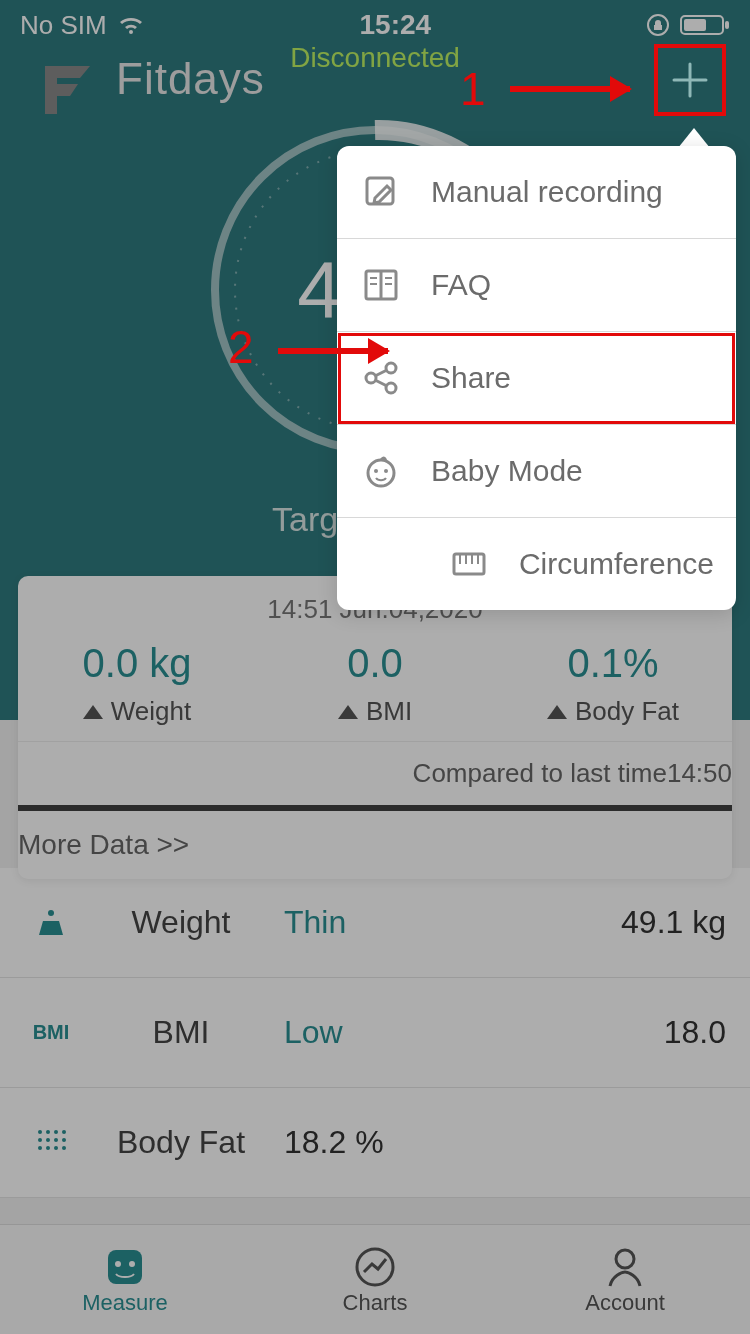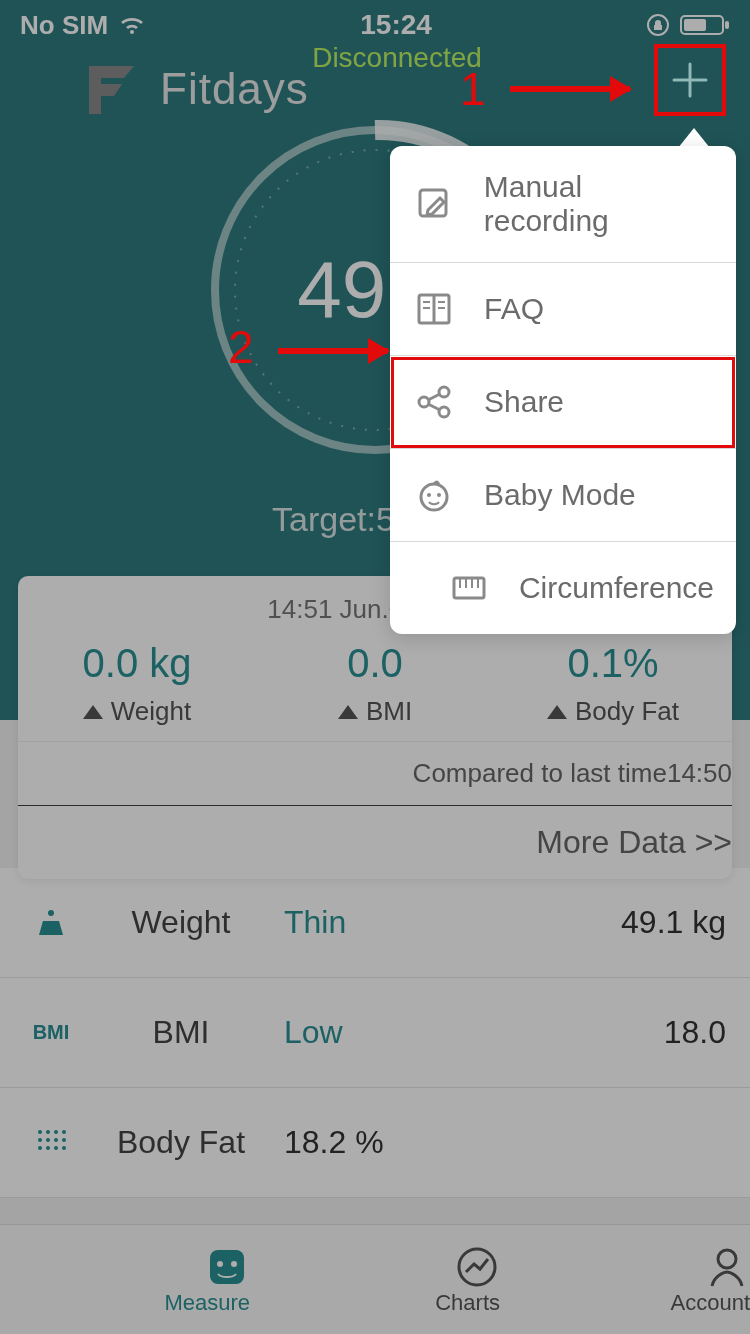--- a/index.html
+++ b/index.html
@@ -21,31 +21,30 @@
   
   .status-bar {
     display: flex;
     align-items: center;
     justify-content: space-between;
     padding: 6px 20px 0 20px;
     height: 44px;
     font-size: 26px;
     color: #fff;
   }
-  .status-left { display:flex; align-items:center; gap:10px;font-weight:bold; }
+  .status-left { display:flex; align-items:center; gap:10px; }
   .status-right { display:flex; align-items:center; gap:10px; }
   .status-time { font-weight:600; font-size:28px; }
 
   .wifi-icon, .lock-icon, .battery-icon { display:inline-flex; }
 
   
   .header-row {
-    display:flex; align-items:center; padding: 10px 20px 0 30px;
+    display:flex; padding: 10px 20px 0 30px;
     position: relative;
-    margin-left: 44px;
   }
   .logo {
     width:70px;height:70px;margin-right:16px;
   }
   .app-title { font-size:44px; color:#e8e8e8; font-weight:300; letter-spacing:1px;}
   .disconnected {
     position:absolute;
     left:50%;
     transform:translateX(-50%);
     top:-2px;
@@ -116,21 +115,21 @@
     position:absolute;
     right:40px; top:128px;
     width:0;height:0;
     border-left:16px solid transparent;
     border-right:16px solid transparent;
     border-bottom:20px solid #fff;
   }
   .popover {
     position:absolute;
     right:14px; top:146px;
-    width:346px;
+    width:399px;
     background:#fff;
     border-radius:12px;
     box-shadow:0 4px 20px rgba(0,0,0,0.15);
     overflow:hidden;
     z-index:100;
   }
   .popover-item {
     display:flex; align-items:center;
     gap:28px;
     padding:24px 22px;
@@ -169,24 +168,24 @@
     border-right:10px solid transparent;
     border-bottom:14px solid #555;
   }
   .card-compare {
     text-align:right;
     color:#666; font-size:26px;
     padding:16px 0;
     border-top:1px solid #eee;
   }
   .card-more {
-    text-align:right;
-    color:#666; font-size:32px;
+    text-align:left;
+    color:#666; font-size:28px;
     padding:18px 0;
-    border-top:1px solid #404040;
+    border-top:6px solid #404040;
   }
 
   
   .list {
     margin-top:148px;
     background:#fff;
   }
   .row {
     display:flex; align-items:center;
     padding:36px 24px;
@@ -203,21 +202,21 @@
 
   
   .tabbar {
     position:absolute;
     bottom:0; left:0; right:0;
     height:110px;
     background:#fafafa;
     border-top:1px solid #ddd;
     display:flex;
   }
-  .tab { flex:1; display:flex; flex-direction:column; align-items:flex-end; justify-content:center; gap:0; color:#555; font-size:22px;}
+  .tab { flex:1; display:flex; flex-direction:column; align-items:center; justify-content:center; gap:0; color:#555; font-size:22px;}
   .tab.active { color:#2a8f93; }
   .tab-ico { width:46px; height:46px; display:flex; align-items:center; justify-content:center;}
   .tab.active .tab-ico svg rect { fill:#2a8f93; }
 
   
   .dim {
     position:absolute;
     inset:0;
     background:rgba(0,0,0,0.32);
     pointer-events:none;

